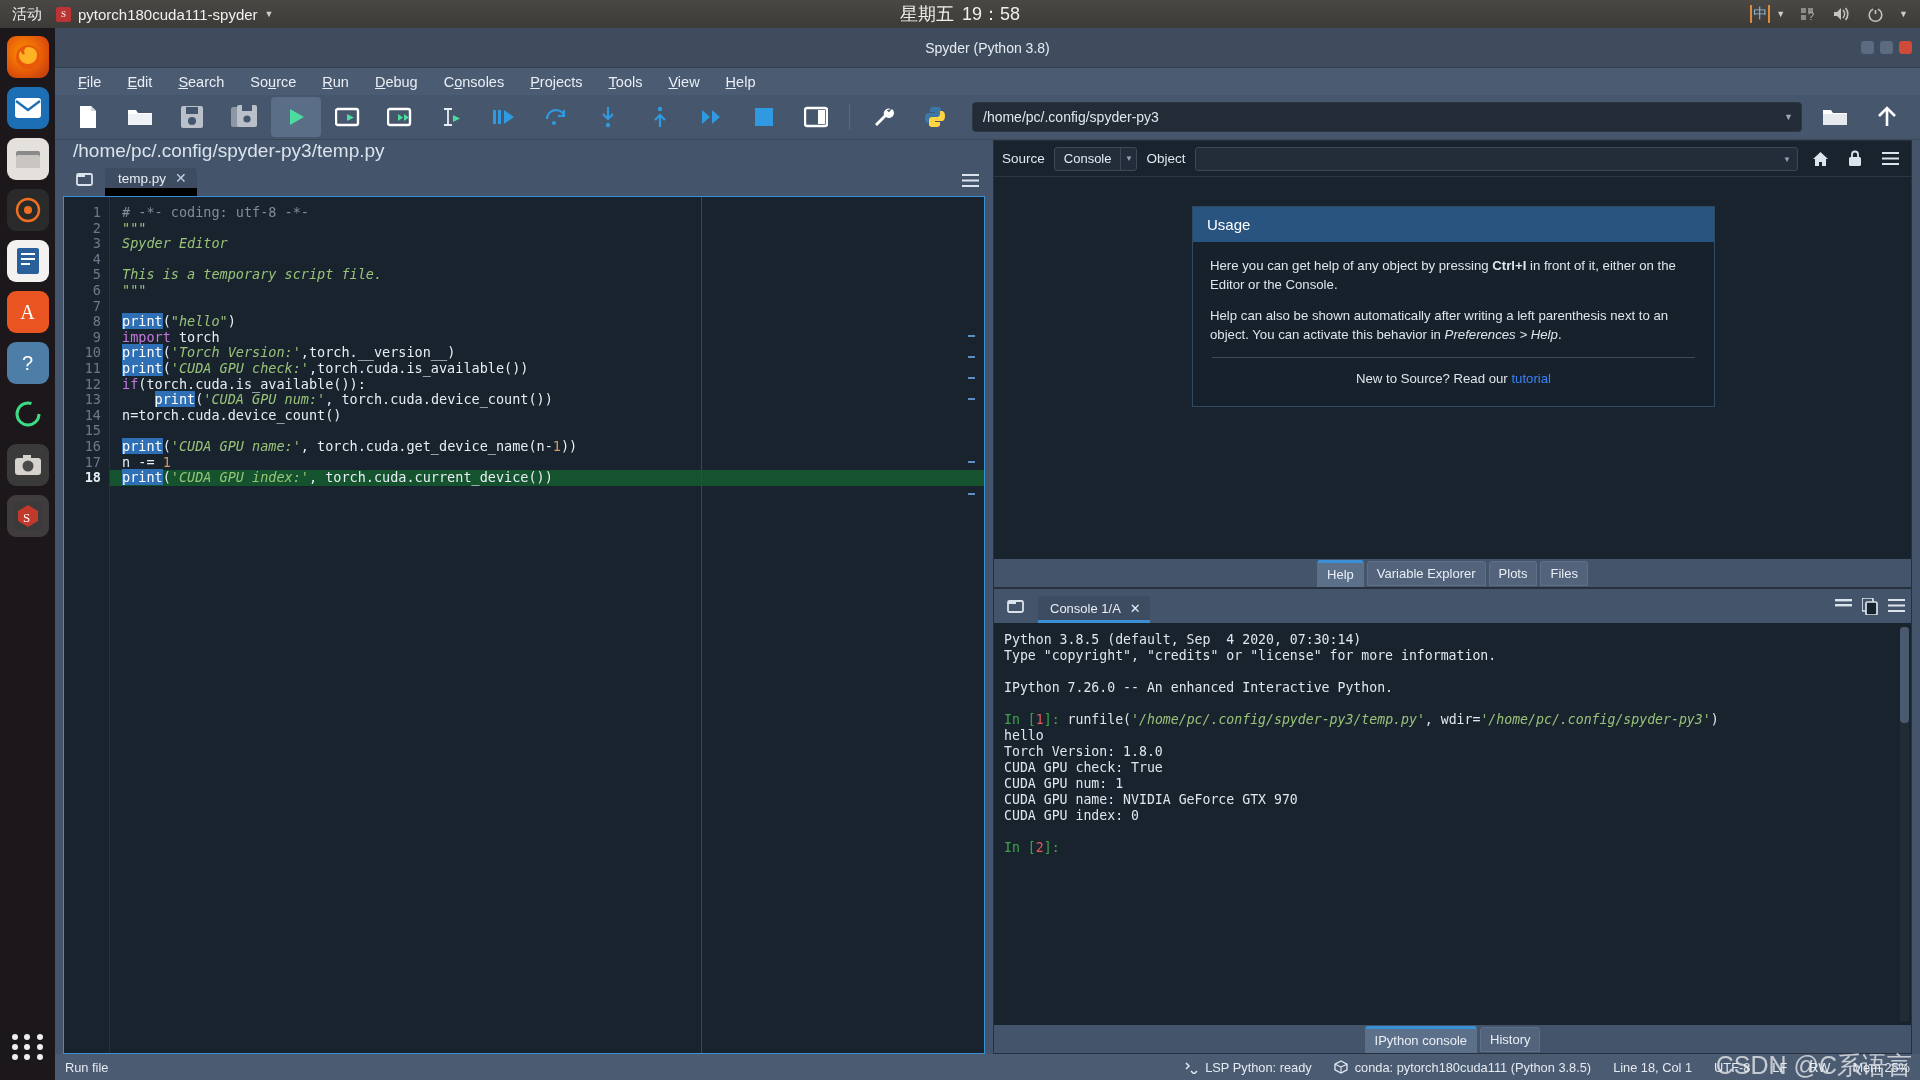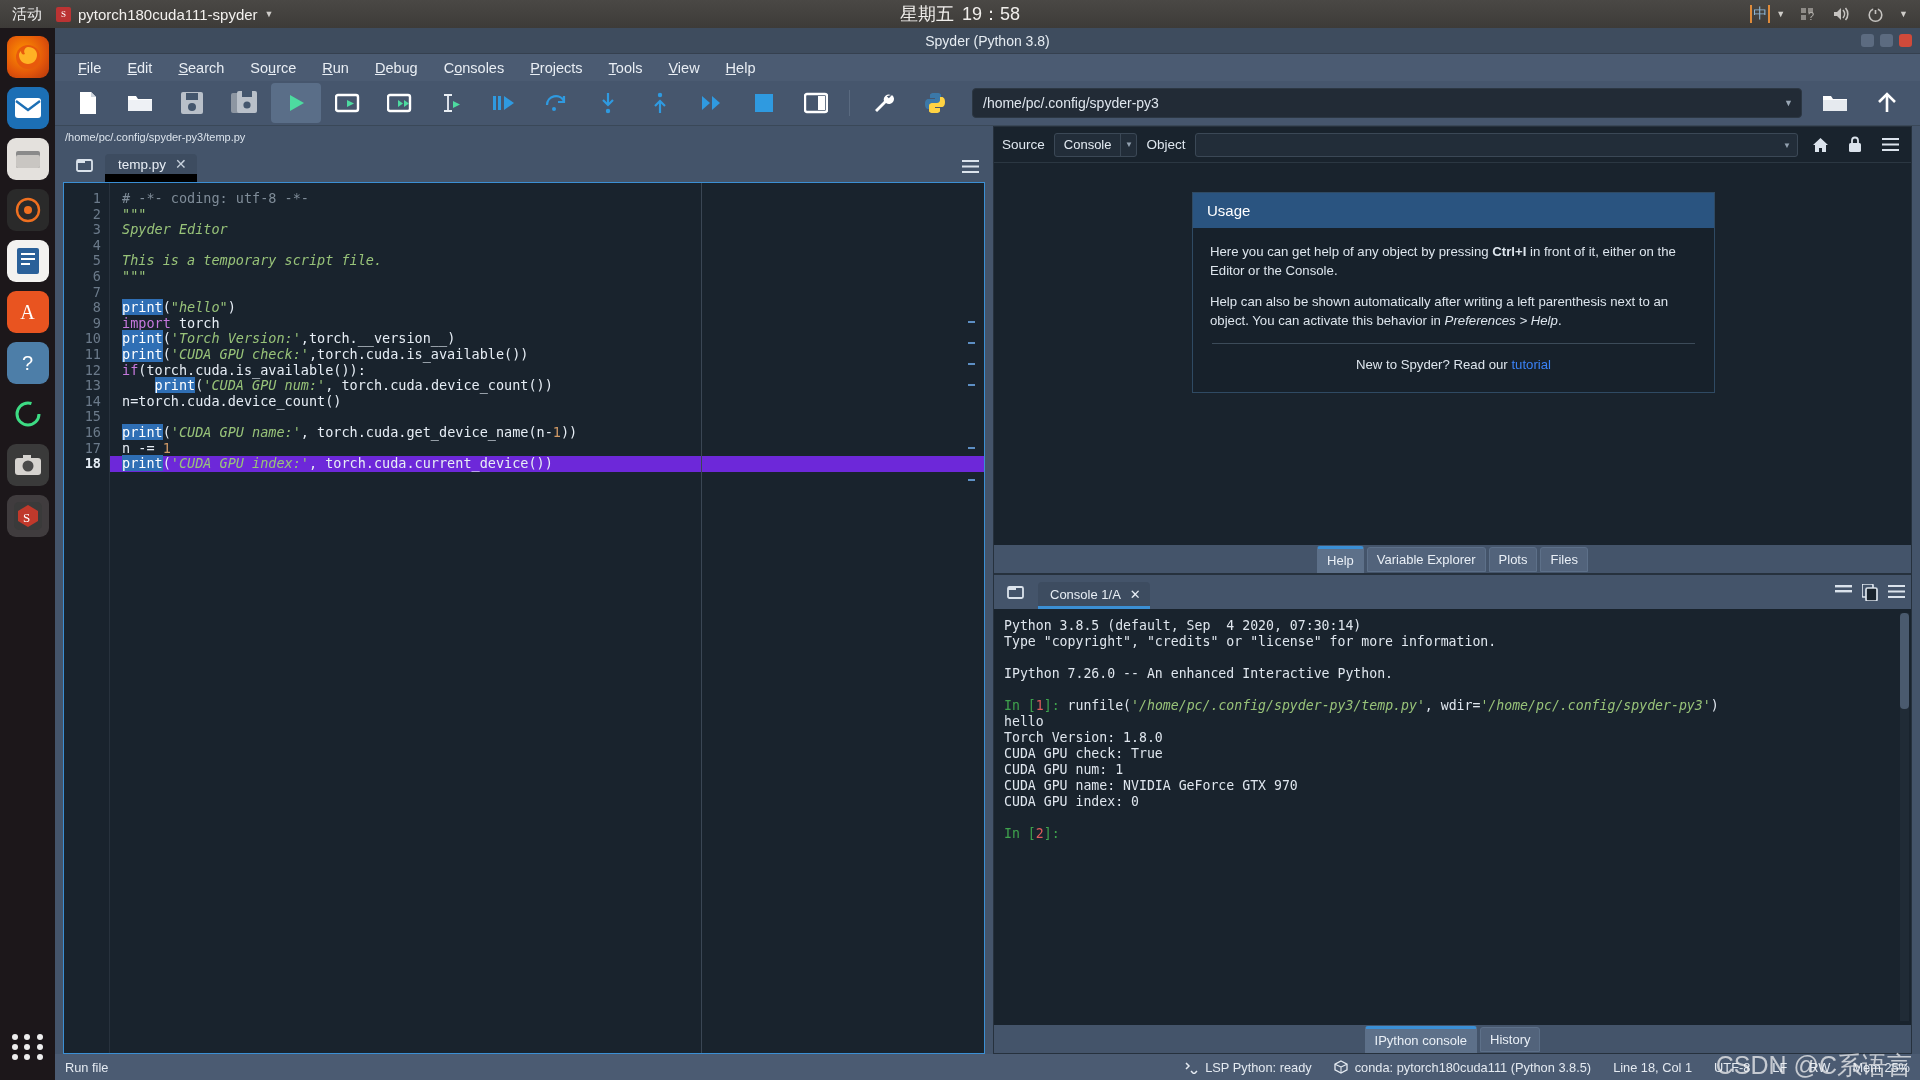--- a/index.html
+++ b/index.html
@@ -66,21 +66,21 @@
   #dock-grid i { width: 6px; height: 6px; border-radius: 50%; background: #eee; display:block;}
 
   
   #spyder {
     position: absolute; top: 28px; left: 55px;
     width: 1865px; height: 1052px;
     background: #44546a;
     display: flex; flex-direction: column;
   }
   #titlebar {
-    height: 26px; background: #3e4c5e;
+    height: 40px; background: #3e4c5e;
     display: flex; align-items: center; justify-content: center;
     position: relative; color: #e6ecf2; font-size: 14px; flex: none;
     border-bottom: 1px solid #35404f;
   }
   #titlebar .wbtns { position: absolute; right: 8px; display:flex; gap:6px; align-items:center;}
   .wb { width: 13px; height: 13px; border-radius: 3px; background:#5c6b80; }
   .wb.close { background:#d04a3a; }
 
   
   #menubar {
@@ -112,22 +112,22 @@
   #pathbox .arr { position:absolute; right:8px; font-size:9px; color:#9aa7b5;}
   .tb-sep { width: 1px; height: 26px; background: #5a6a80; margin: 0 6px; }
 
   
   #main { flex: 1; display: flex; min-height: 0; padding: 0 0 0 0; }
   #left-pane { width: 938px; display: flex; flex-direction: column; min-width:0; }
   #right-pane { flex: 1; display: flex; flex-direction: column; min-width:0; }
 
   
   #filepath {
-    height: 22px; color: #dbe3ec; font-size: 11px;
-    display: flex; align-items: center; padding-left: 10px; flex:none;
+    height: 22px; color: #dbe3ec; font-size: 19px;
+    display: flex; align-items: center; padding-left: 18px; flex:none;
   }
 
   
   #editor-pane {
     flex: 1; margin: 0 8px 0 8px; display: flex; flex-direction: column;
     background: #44546a; min-height: 0;
   }
   #editor-tabbar {
     height: 34px; display: flex; align-items: flex-end; gap: 0; flex: none;
     position: relative; padding-left: 6px;
@@ -155,21 +155,21 @@
     border-right: 1px solid #28323d;
   }
   #gutter div { height: 15.6px; line-height: 15.6px; padding-right: 8px;}
   #gutter div.cur { color: #e6edf5; font-weight: bold; }
   #codescroll { flex: 1; position: relative; overflow: hidden; }
   #code {
     font-family: "DejaVu Sans Mono", monospace; font-size: 13.5px;
     padding-top: 8px; color: #e6edf5; white-space: pre; position: relative;
   }
   #code .ln { height: 15.6px; line-height: 15.6px; padding-left: 12px; }
-  #code .ln.cur { background: #6d28d9; }
+  #code .ln.cur { background: #14532d; }
   .kw { color: #c678dd; }
   .bi { color: #e5c07b; }
   .bi.hl { background: #2f6fb5; color: #ffffff; }
   .str { color: #98c379; font-style: italic; }
   .cmt { color: #7f8c98; }
   .num { color: #d19a66; }
   .pn { color: #e6edf5; }
   #edgeline {
     position: absolute; top: 0; bottom: 0; left: 591px;
     width: 1px; background: #3a4654;
@@ -636,21 +636,21 @@
             <div id="usage-head">Usage</div>
             <div id="usage-body">
               <p>
                 <span>Here you can get help of any object by pressing </span><b>Ctrl+I</b><span> in front of it, either on the Editor or the Console.</span>
               </p>
               <p>
                 <span>Help can also be shown automatically after writing a left parenthesis next to an object. You can activate this behavior in </span><i>Preferences &gt; Help</i><span>.</span>
               </p>
               <div id="usage-hr"></div>
               <div id="usage-foot">
-                <span>New to Spyder? Read our </span><a href="#">tutorial</a>
+                <span>New to Source? Read our </span><a href="#">tutorial</a>
               </div>
             </div>
           </div>
         </div>
         <div class="tabstrip" id="help-tabs">
             <div class="ptab sel">Help</div>
             <div class="ptab">Variable Explorer</div>
             <div class="ptab">Plots</div>
             <div class="ptab">Files</div>
           </div>

